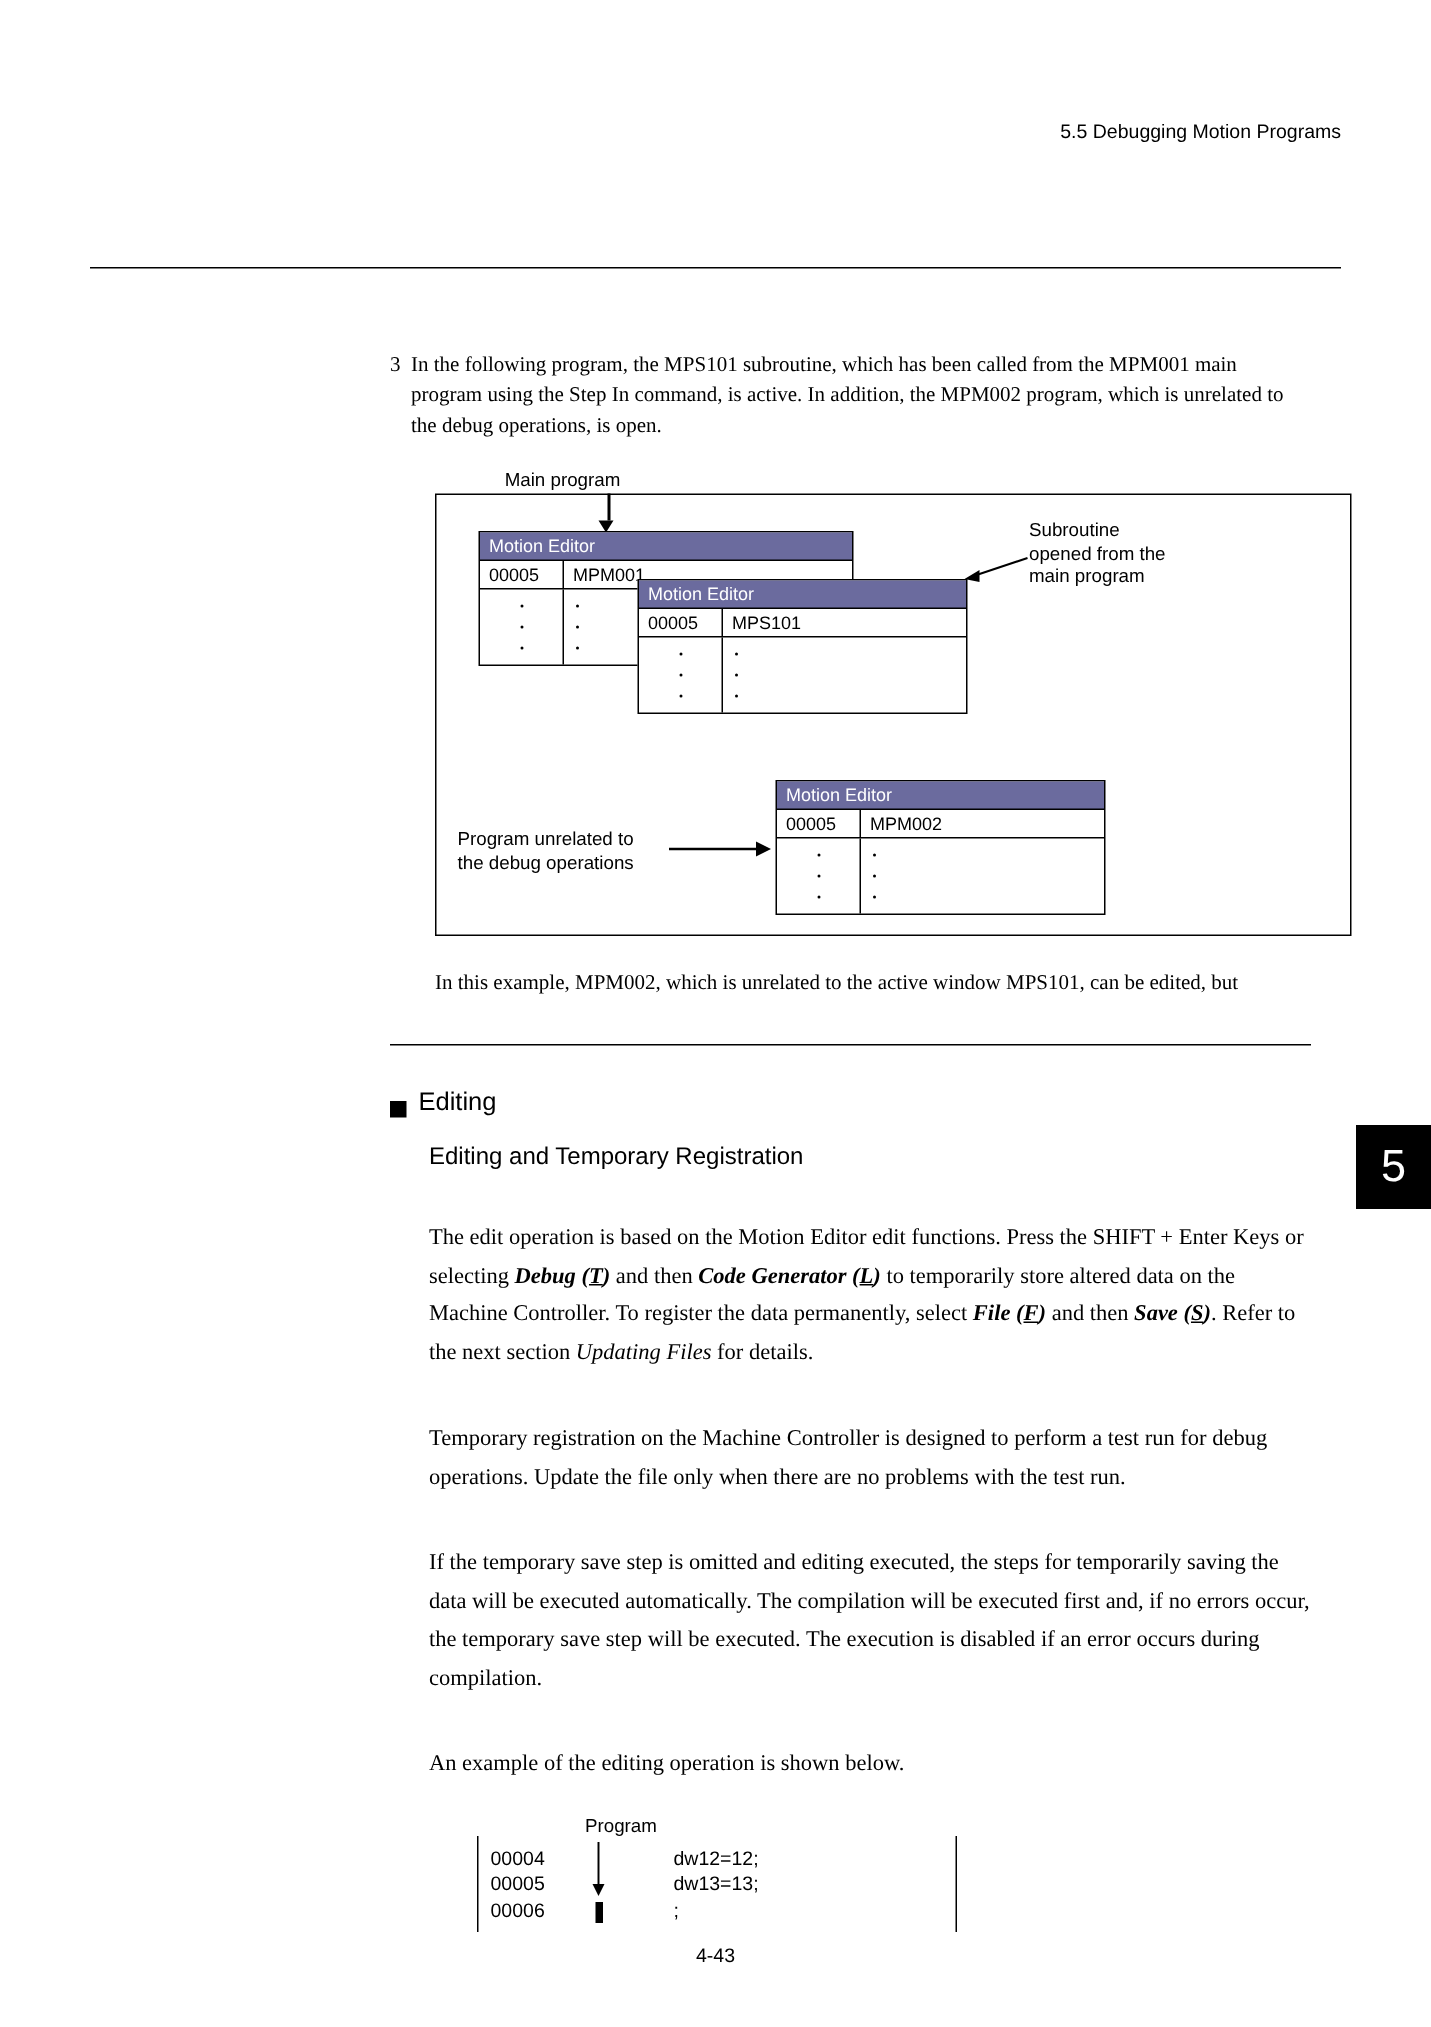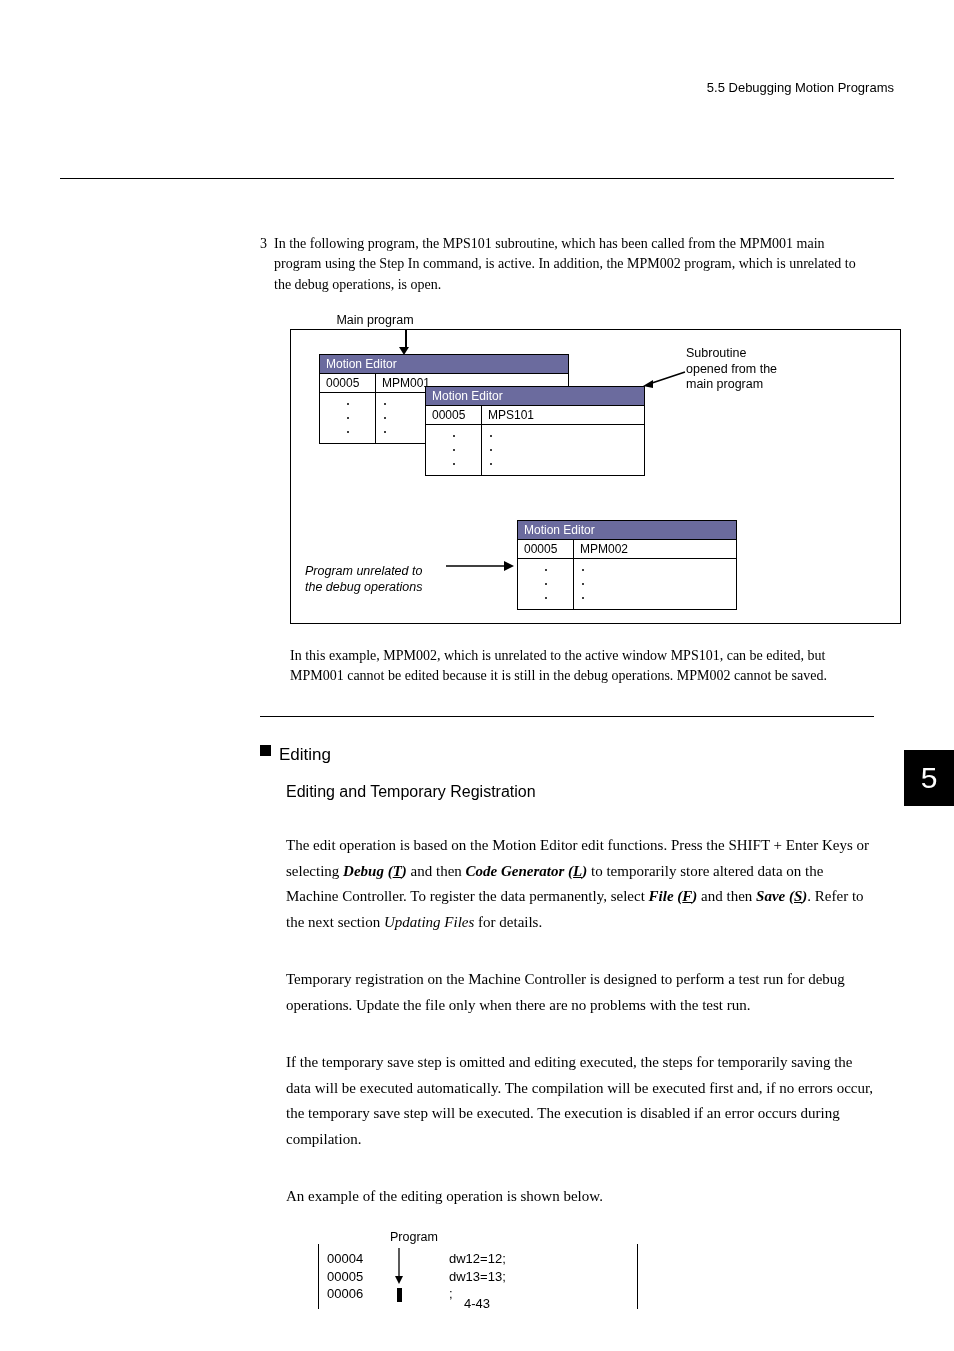--- a/index.html
+++ b/index.html
@@ -153,21 +153,21 @@
     border-top: 1px solid #000;
     margin: 30px 0 28px 0;
     width: 100%;
   }
 
   .h-editing {
     font-family: Arial, Helvetica, sans-serif;
     font-size: 17px;
     margin-bottom: 18px;
     display:flex;
-    align-items:flex-start;
+    align-items:flex-end;
     gap:8px;
   }
   .sq { width:11px; height:11px; background:#000; display:inline-block; }
 
   .h-sub {
     font-family: Arial, Helvetica, sans-serif;
     font-size: 16px;
     margin-left: 26px;
     margin-bottom: 14px;
   }
@@ -331,35 +331,34 @@
               <div class="dot"></div>
             </div>
           <div class="dots-col2">
               <div class="dot"></div>
               <div class="dot"></div>
               <div class="dot"></div>
             </div>
         </div>
       </div>
 
-      <div class="diag1-annot" style="top:234px;left:14px;font-style:italic;">
+      <div class="diag1-annot" style="top:222px;left:14px;">
         <div>Program unrelated to</div>
         <div>the debug operations</div>
       </div>
       <div class="arrow-sub" style="top:230px;left:155px;">
         <svg width="70" height="12">
             <line x1="0" y1="6" x2="58" y2="6" stroke="#000" stroke-width="1.6"></line>
             <polygon points="58,1 68,6 58,11" fill="#000"></polygon>
           </svg>
       </div>
     </div>
 
     <div class="note-text">
       <div>In this example, MPM002, which is unrelated to the active window MPS101, can be edited, but</div>
-      <div>MPM001 cannot be edited because it is still in the debug operations. MPM002 cannot be saved.</div>
     </div>
 
     <hr class="section-sep">
 
     <div class="h-editing">
       <span class="sq"></span>
       <span>Editing</span>
     </div>
 
     <div class="h-sub">Editing and Temporary Registration</div>

